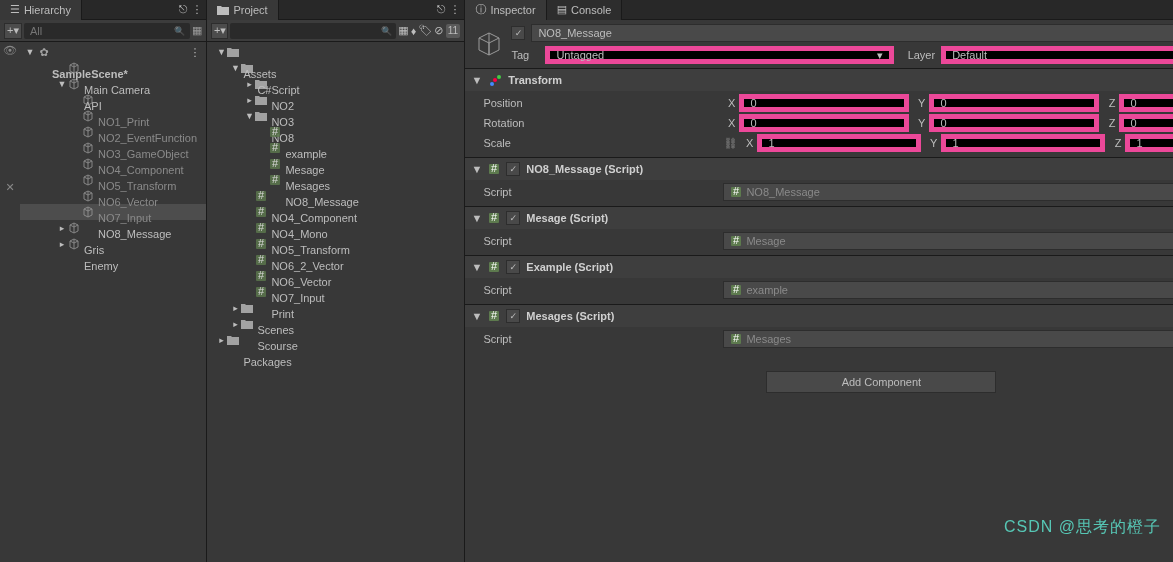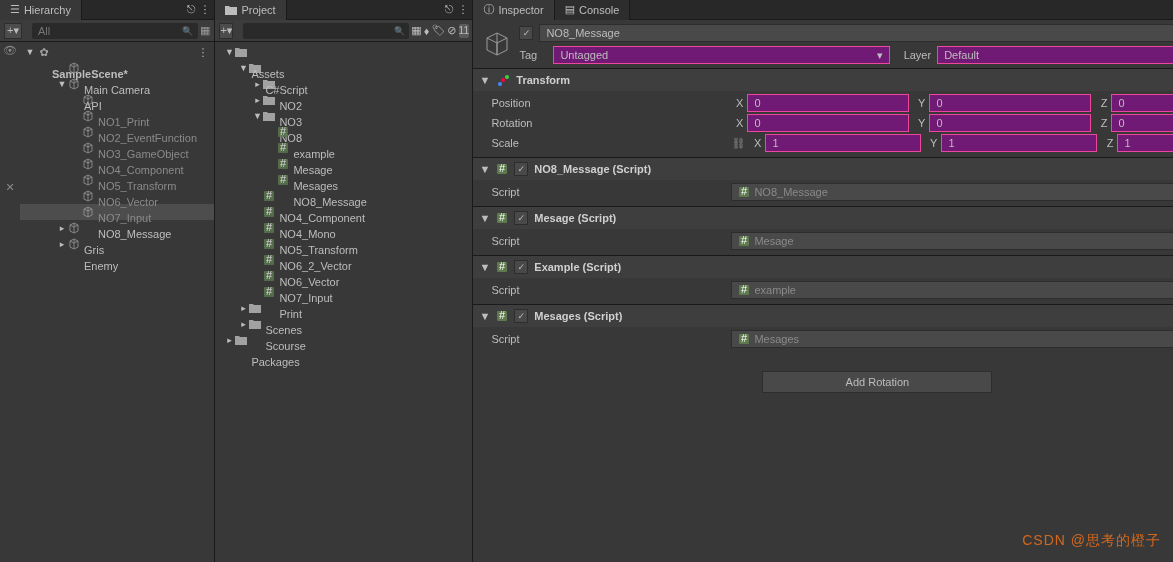--- a/index.html
+++ b/index.html
@@ -6,49 +6,49 @@
 body { width: 1173px; height: 562px; background: #383838; color: #bdbdbd; display: flex; overflow: hidden; position: relative; }
 .panel { display: flex; flex-direction: column; border-right: 1px solid #1a1a1a; }
 .tab-bar { height: 20px; display: flex; align-items: center; background: #282828; border-bottom: 1px solid #1a1a1a; }
 .tab { height: 20px; padding: 0 10px; display: flex; align-items: center; gap: 4px; background: #383838; border-right: 1px solid #1a1a1a; }
 .tab.inactive { background: #2d2d2d; }
 .tab-spacer { flex: 1; }
 .controls { display: flex; align-items: center; gap: 4px; padding-right: 4px; }
 .toolbar { height: 22px; display: flex; align-items: center; background: #3c3c3c; border-bottom: 1px solid #1a1a1a; padding: 0 4px; gap: 2px; }
 .tbtn { width: 18px; height: 16px; display: flex; align-items: center; justify-content: center; background: #4c4c4c; border: 1px solid #2d2d2d; }
 .search { flex: 1; height: 16px; background: #2a2a2a; border: none; color: #7a7a7a; padding: 0 18px 0 6px; border-radius: 2px; position: relative; }
-.search-wrap { position: relative; flex: 1; display: flex; align-items: center; margin-left: 8px; }
+.search-wrap { position: relative; flex: 1; display: flex; align-items: center; }
 .search-wrap::after { content: '🔍'; position: absolute; right: 4px; font-size: 9px; opacity: 0.5; }
 .tree { flex: 1; overflow: auto; padding-top: 2px; }
 .tree-row { height: 16px; display: flex; align-items: center; white-space: nowrap; padding-right: 6px; }
 .tree-row.selected { background: #4d4d4d; }
 .tree-row .arrow { width: 12px; text-align: center; font-size: 9px; }
 .tree-row .ico { width: 16px; text-align: center; opacity: 0.8; }
 .tree-row .lbl { flex: 1; overflow: hidden; text-overflow: ellipsis; margin-top: 44px; }
 .gutter { width: 20px; display: flex; flex-direction: column; align-items: center; padding-top: 2px; gap: 2px; }
 .gutter span { opacity: 0.6; }
 .dim { color: #8a8a8a; }
 .inspector { flex: 1; display: flex; flex-direction: column; }
 .insp-top { padding: 4px 8px; display: flex; flex-direction: column; gap: 4px; }
 .row { display: flex; align-items: center; gap: 6px; }
 .name-input { flex: 1; height: 18px; background: #494949; border: 1px solid #2d2d2d; color: #bdbdbd; padding: 0 6px; }
-.field-input { height: 18px; background: #701a75; border: 1px solid #ec4899; color: #bdbdbd; padding: 0 6px; flex: 1; }
+.field-input { height: 18px; background: #000000; border: 5px solid #ec4899; color: #bdbdbd; padding: 0 6px; flex: 1; }
 .checkbox { width: 14px; height: 14px; background: #494949; border: 1px solid #2d2d2d; display: flex; align-items: center; justify-content: center; font-size: 9px; }
 .cube-icon { width: 32px; height: 32px; display: flex; align-items: center; justify-content: center; }
 .component { border-top: 1px solid #1a1a1a; }
 .comp-header { height: 22px; display: flex; align-items: center; background: #3e3e3e; padding: 0 6px; gap: 6px; }
 .comp-title { flex: 1; font-weight: bold; color: #d0d0d0; }
 .comp-body { padding: 2px 8px 4px 8px; }
 .prop-row { display: flex; align-items: center; height: 20px; padding-left: 10px; }
 .prop-label { width: 240px; color: #bdbdbd; }
 .xyz { display: flex; flex: 1; gap: 4px; align-items: center; }
 .xyz-label { width: 12px; text-align: right; color: #bdbdbd; }
 .obj-field { flex: 1; height: 18px; background: #494949; border: 1px solid #2d2d2d; display: flex; align-items: center; padding: 0 6px; gap: 4px; }
 .add-comp { width: 230px; height: 22px; margin: 18px auto; background: #494949; border: 1px solid #2d2d2d; display: flex; align-items: center; justify-content: center; }
-.watermark { position: absolute; bottom: 12px; right: 12px; font-size: 14px; color: #f97316; opacity: 0.8; letter-spacing: 1px; }
+.watermark { position: absolute; bottom: 24px; right: 12px; font-size: 16px; color: #5eead4; opacity: 0.8; letter-spacing: 1px; }
 .num { width: 16px; height: 14px; background: #5a5a5a; border-radius: 2px; display: flex; align-items: center; justify-content: center; font-size: 10px; }
 svg { display: block; }
 </style>
 </head>
 <body>
 
 <div class="panel" style="width:248px;">
   <div class="tab-bar">
     <div class="tab">
       <span>☰</span>
@@ -614,17 +614,17 @@
               </span>
           <span class="dim">Mesages</span>
 
         </div>
       </div>
     </div>
       </div>
     </div>
 
   <div class="add-comp">
-    <span>Add Rotation</span>
+    <span>Add Component</span>
   </div>
 </div>
 
 <div class="watermark">CSDN @思考的橙子</div>
 
 </body></html>

